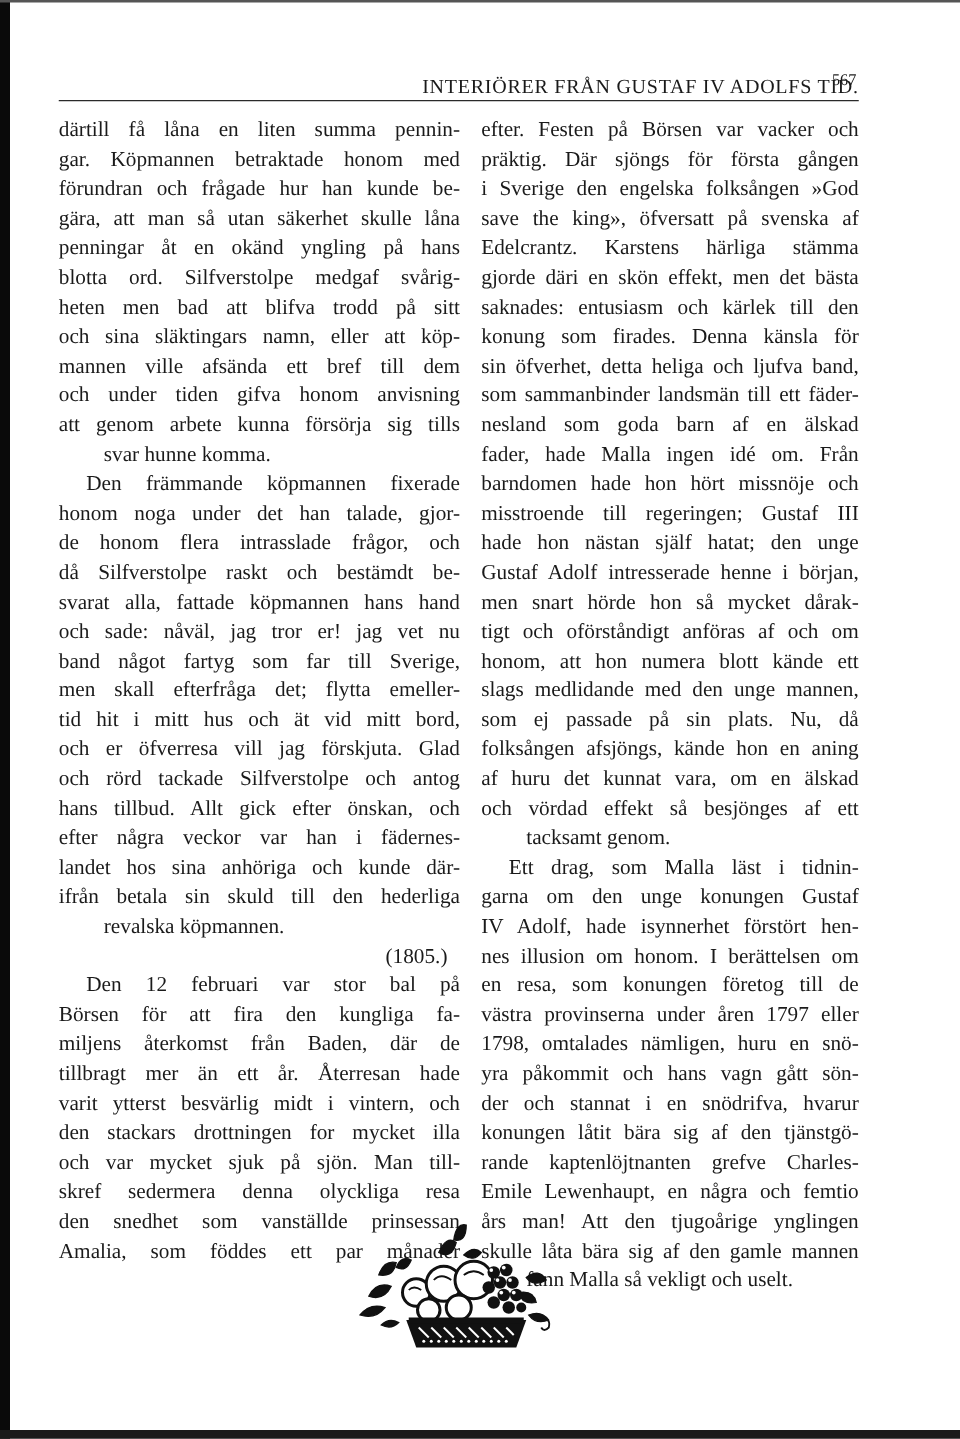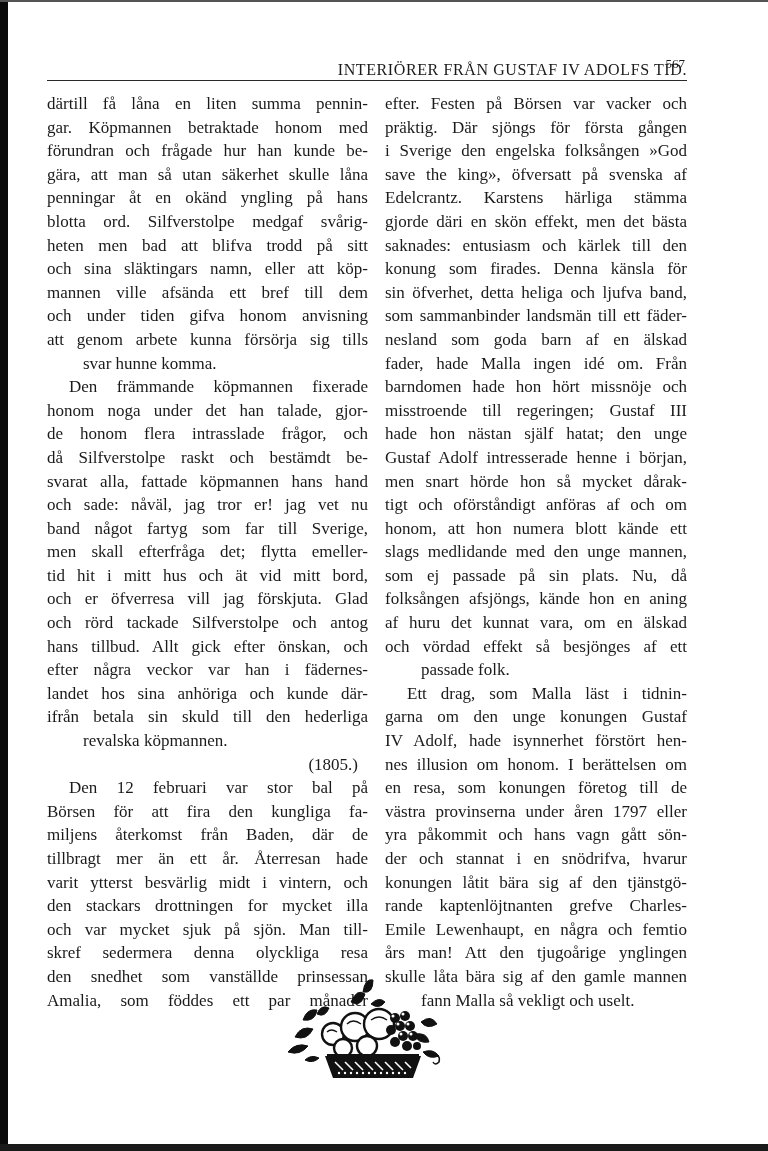--- a/index.html
+++ b/index.html
@@ -157,27 +157,28 @@
   <span class="line">hade hon nästan själf hatat; den unge</span>
   <span class="line">Gustaf Adolf intresserade henne i början,</span>
   <span class="line">men snart hörde hon så mycket dårak-</span>
   <span class="line">tigt och oförståndigt anföras af och om</span>
   <span class="line">honom, att hon numera blott kände ett</span>
   <span class="line">slags medlidande med den unge mannen,</span>
   <span class="line">som ej passade på sin plats. Nu, då</span>
   <span class="line">folksången afsjöngs, kände hon en aning</span>
   <span class="line">af huru det kunnat vara, om en älskad</span>
   <span class="line">och vördad effekt så besjönges af ett</span>
-  <span class="line last">passade folk.</span>
+  <span class="line last">tacksamt genom.</span>
   <span class="line indent">Ett drag, som Malla läst i tidnin-</span>
   <span class="line">garna om den unge konungen Gustaf</span>
   <span class="line">IV Adolf, hade isynnerhet förstört hen-</span>
   <span class="line">nes illusion om honom. I berättelsen om</span>
   <span class="line">en resa, som konungen företog till de</span>
   <span class="line">västra provinserna under åren 1797 eller</span>
+  <span class="line">1798, omtalades nämligen, huru en snö-</span>
   <span class="line">yra påkommit och hans vagn gått sön-</span>
   <span class="line">der och stannat i en snödrifva, hvarur</span>
   <span class="line">konungen låtit bära sig af den tjänstgö-</span>
   <span class="line">rande kaptenlöjtnanten grefve Charles-</span>
   <span class="line">Emile Lewenhaupt, en några och femtio</span>
   <span class="line">års man! Att den tjugoårige ynglingen</span>
   <span class="line">skulle låta bära sig af den gamle mannen</span>
   <span class="line last">fann Malla så vekligt och uselt.</span>
 </div>
 

